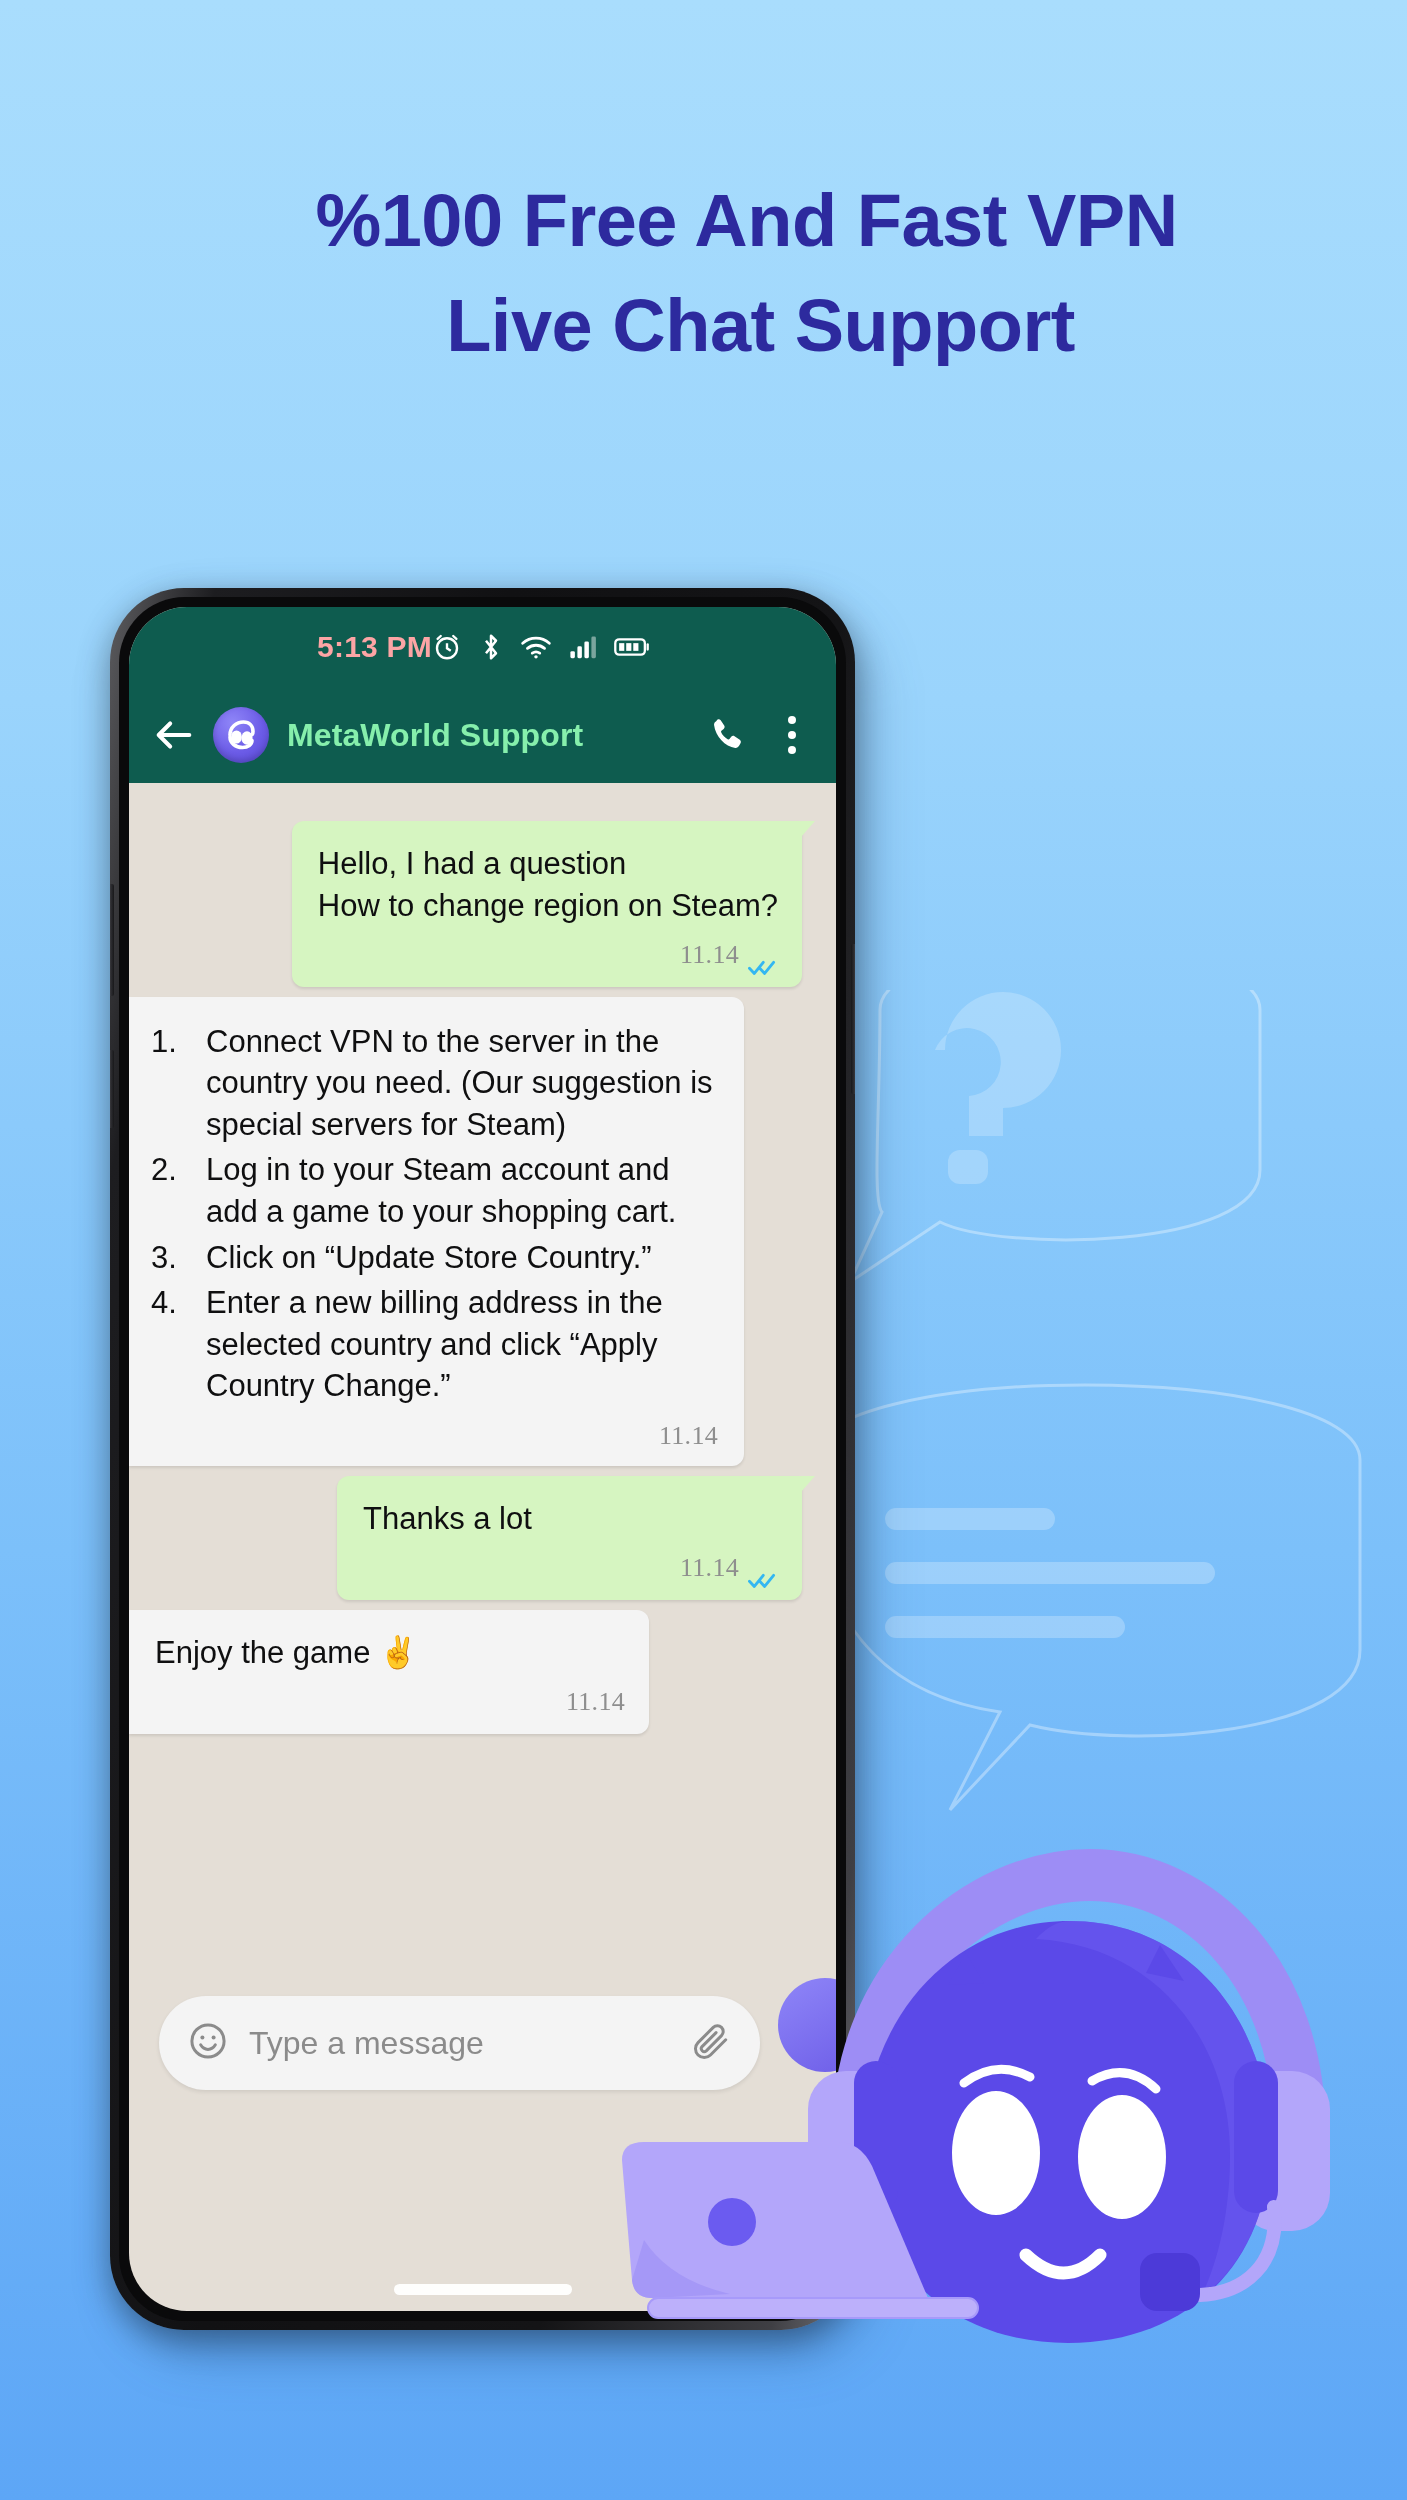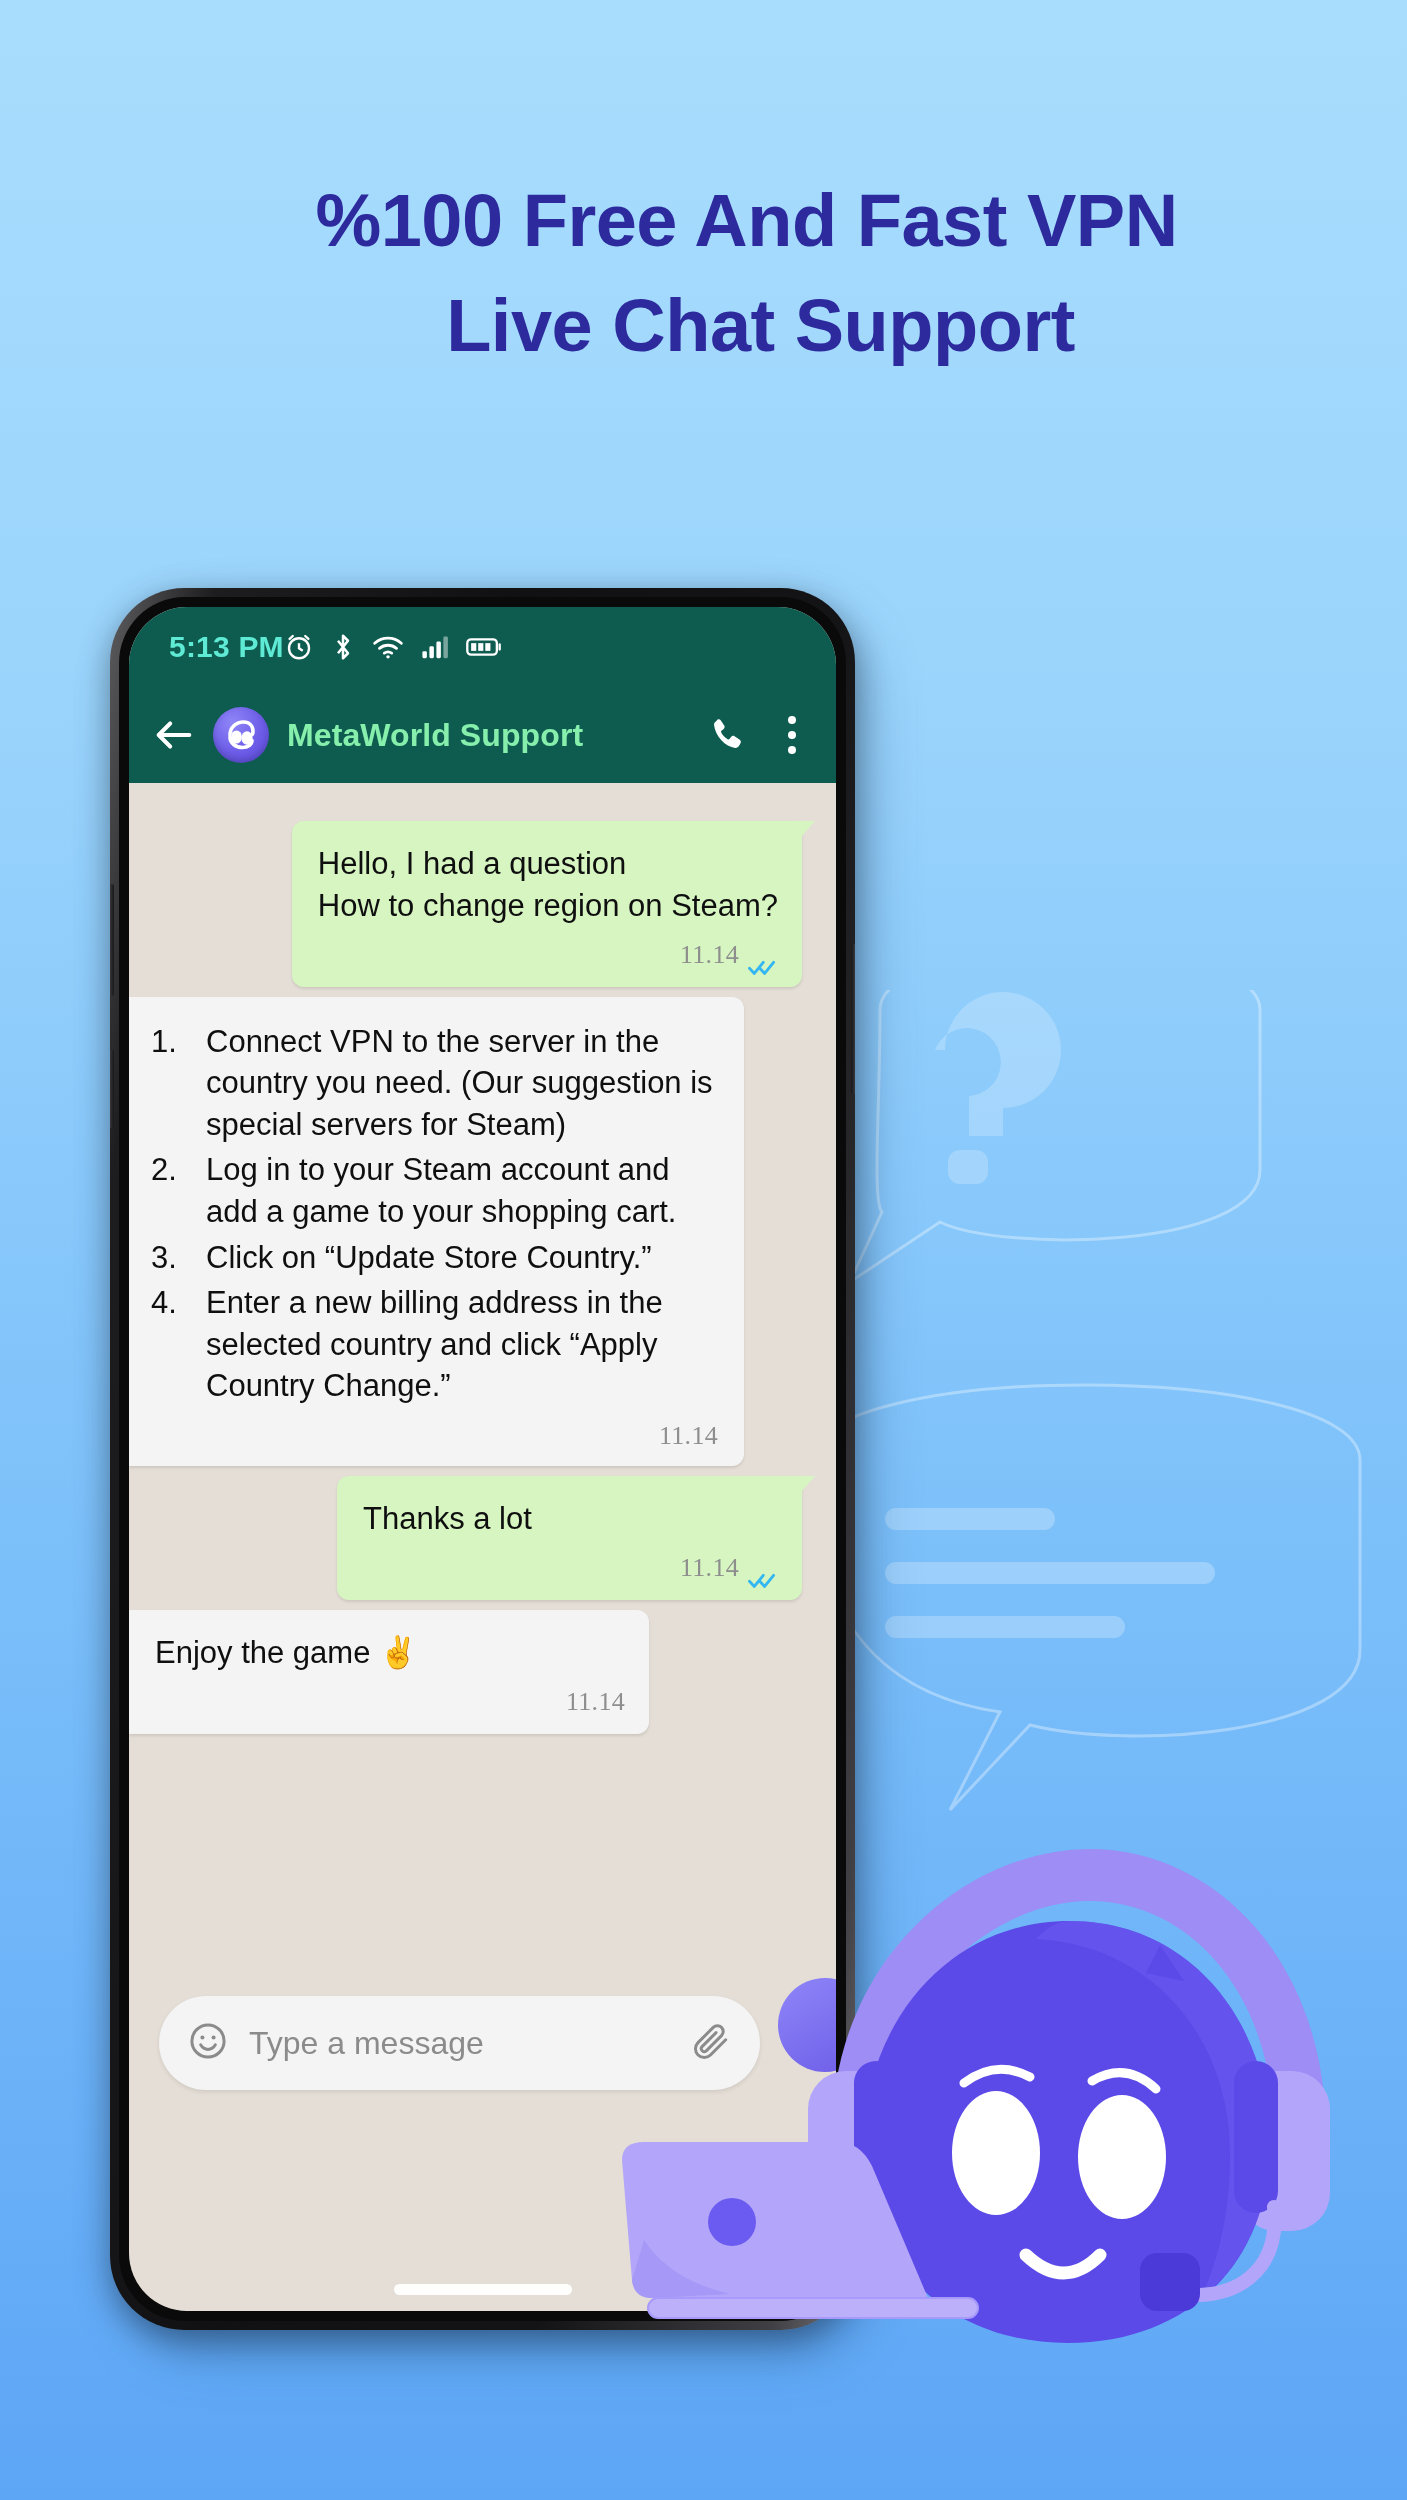--- a/index.html
+++ b/index.html
@@ -51,22 +51,22 @@
   .side-btn { position:absolute; left:-5px; border-radius:4px 2px 2px 4px;
     background:linear-gradient(90deg,#6e6e74,#2b2b2f 70%,#18181a); }
   .side-btn.b1 { top:296px; width:9px; height:112px; }
   .side-btn.b2 { top:462px; width:9px; height:78px; }
   .side-btn.right { left:auto; right:-5px; top:356px; width:9px; height:150px;
     border-radius:2px 4px 4px 2px;
     background:linear-gradient(270deg,#6e6e74,#2b2b2f 70%,#18181a); }
 
   
   .statusbar {
-    height:80px; background:#0e5c4f; color:#5eead4;
-    display:flex; align-items:center; justify-content:flex-start;
+    height:80px; background:#0e5c4f; color:#fca5a5;
+    display:flex; align-items:center; justify-content:center;
     padding:0 38px 0 40px;
   }
   .st-time { font-size:30px; font-weight:600; letter-spacing:.2px; }
   .st-icons { display:flex; align-items:center; gap:17px; }
   .st-icons svg { display:block; }
 
   
   .chathdr {
     height:96px; background:#0e5c4f; display:flex; align-items:center;
     padding:0 34px 0 22px; gap:16px;

